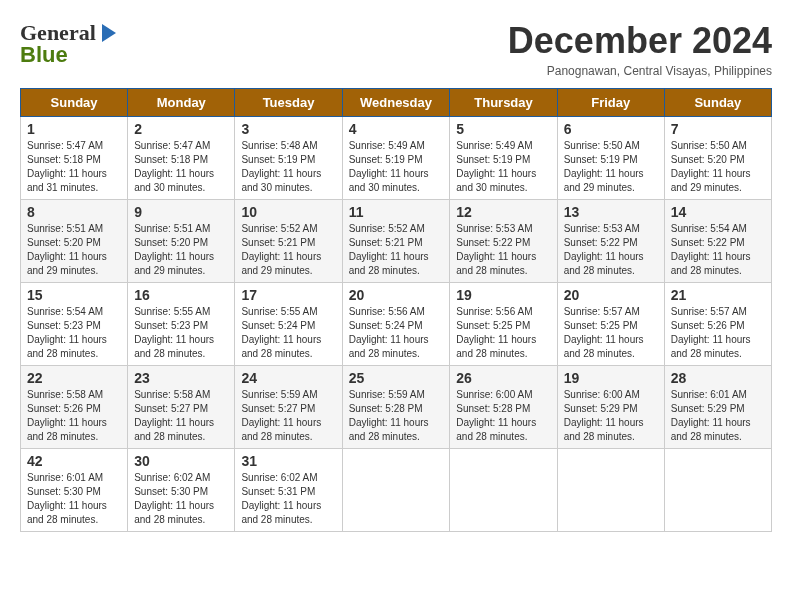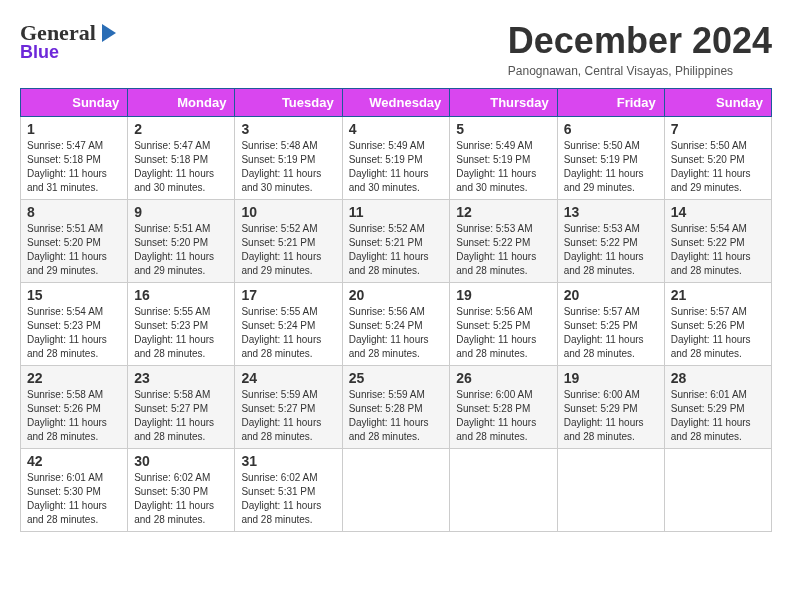--- a/index.html
+++ b/index.html
@@ -15,40 +15,41 @@
       justify-content: space-between;
       align-items: flex-start;
       margin-bottom: 10px;
     }
     .logo {
       display: flex;
       flex-direction: column;
       align-items: flex-start;
     }
     .title-section {
+      text-align: right;
     }
     .month-title {
       font-size: 36px;
       font-weight: bold;
       color: #333;
     }
     .location-title {
       font-size: 12px;
       color: #555;
       margin-top: 2px;
     }
     .calendar {
       width: 100%;
       border-collapse: collapse;
       font-size: 11px;
     }
     .calendar th {
-      background-color: #d946ef;
+      background-color: #a16207;
       color: white;
-      text-align: right;
+      text-align: center;
       padding: 6px 8px;
       font-size: 13px;
       font-weight: bold;
       border: 1px solid #1e5a9a;
     }
     .calendar td {
       vertical-align: top;
       border: 1px solid #ccc;
       padding: 4px 6px;
       width: 108px;
@@ -78,21 +79,21 @@
 <body>
 
 <div class="header-section">
   <div class="logo">
     <div style="display:flex; align-items:center; gap:2px;font-family:Liberation Serif, serif;">
       <span style="font-size:22px; font-weight:bold; color:#333;">General</span>
       <svg width="22" height="22" viewBox="0 0 22 22">
         <polygon points="4,2 18,11 4,20" fill="#2a6db5"></polygon>
       </svg>
     </div>
-    <span style="font-size:18px; font-weight:bold; color:#6d28d9; margin-top:-4px;">Blue</span>
+    <span style="font-size:22px; font-weight:bold; color:#4d7c0f; margin-top:-4px;">Blue</span>
   </div>
   <div class="title-section">
     <div class="month-title">December 2024</div>
     <div class="location-title">Panognawan, Central Visayas, Philippines</div>
   </div>
 </div>
 
 <table class="calendar">
   <thead>
     <tr>

